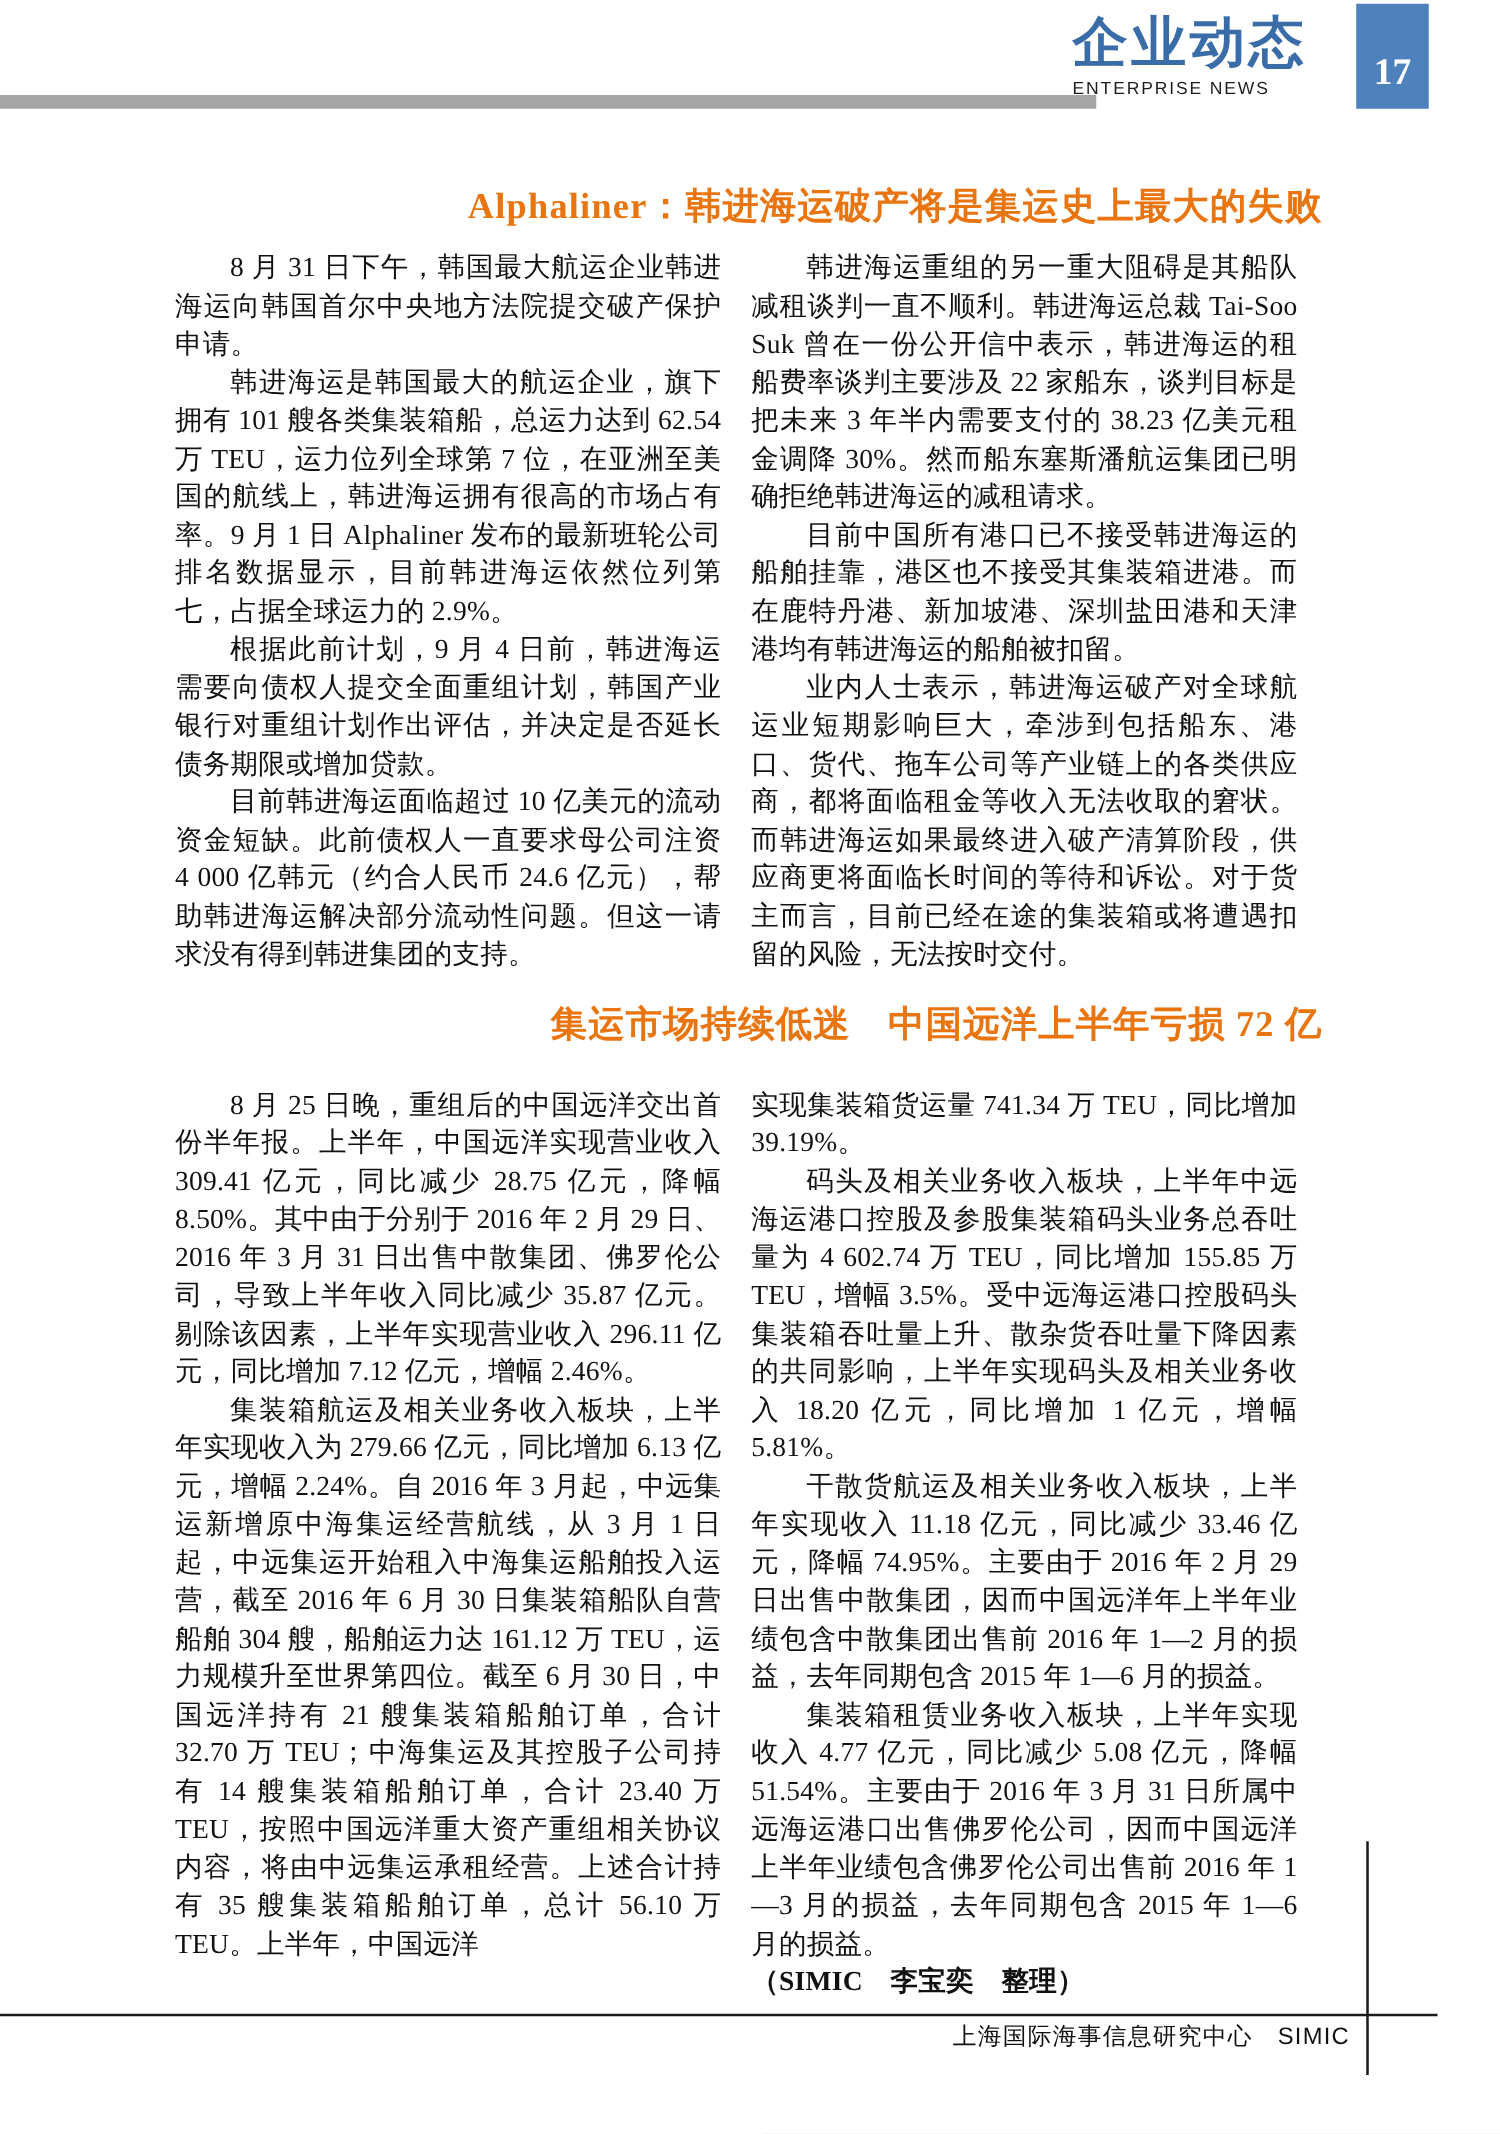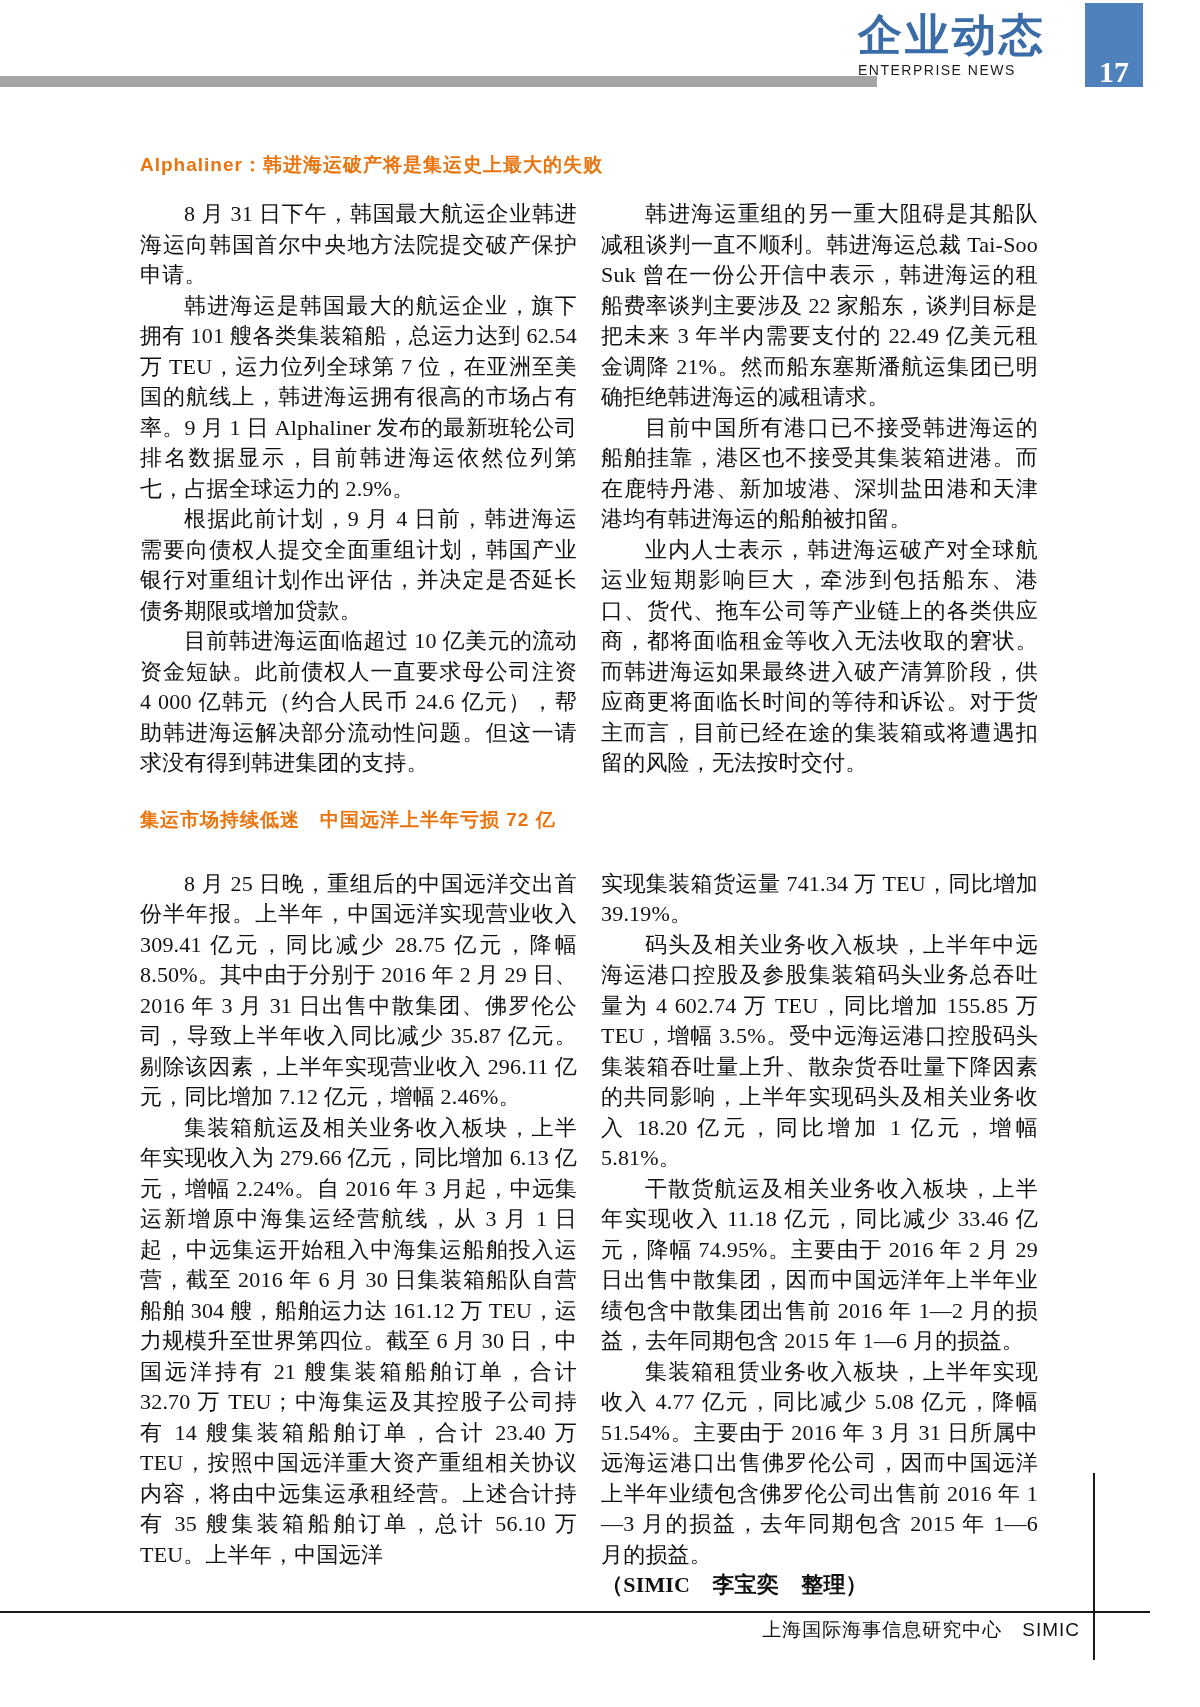--- a/index.html
+++ b/index.html
@@ -49,32 +49,33 @@
     position:absolute;top:3px;left:1085px;
     width:58px;height:84px;
     background:var(--box-blue);
     display:flex;align-items:flex-end;justify-content:center;
   }
   .page-box .num{
     font-family:"Liberation Serif","DejaVu Serif",serif;
     font-weight:bold;
     font-size:30px;line-height:30px;
     color:#ffffff;
+    padding-bottom:14px;
   }
 
   
   .content{
     position:absolute;top:147px;left:140px;width:918px;
   }
   .article-title{
-    font-family:Liberation Sans, sans-serif;
+    font-family:Liberation Serif, serif;
     font-weight:bold;
-    font-size:19px;line-height:36px;
+    font-size:29px;line-height:36px;
     color:var(--title-orange);
-    text-align:left;
+    text-align:right;
     letter-spacing:1px;
     white-space:nowrap;
   }
   .t1{margin:0 0 16px 0;}
   .t2{margin:23px 0 31px 0;}
   .cols{display:flex;gap:24px;}
   .col{width:437px;}
   .col p{
     margin:0;
     font-size:22px;
@@ -132,21 +133,21 @@
     <section>
       <h1 class="article-title t1">Alphaliner：韩进海运破产将是集运史上最大的失败</h1>
       <div class="cols">
         <div class="col">
           <p>8 月 31 日下午，韩国最大航运企业韩进海运向韩国首尔中央地方法院提交破产保护申请。</p>
           <p>韩进海运是韩国最大的航运企业，旗下拥有 101 艘各类集装箱船，总运力达到 62.54 万 TEU，运力位列全球第 7 位，在亚洲至美国的航线上，韩进海运拥有很高的市场占有率。9 月 1 日 Alphaliner 发布的最新班轮公司排名数据显示，目前韩进海运依然位列第七，占据全球运力的 2.9%。</p>
           <p>根据此前计划，9 月 4 日前，韩进海运需要向债权人提交全面重组计划，韩国产业银行对重组计划作出评估，并决定是否延长债务期限或增加贷款。</p>
           <p>目前韩进海运面临超过 10 亿美元的流动资金短缺。此前债权人一直要求母公司注资 4 000 亿韩元（约合人民币 24.6 亿元），帮助韩进海运解决部分流动性问题。但这一请求没有得到韩进集团的支持。</p>
         </div>
         <div class="col">
-          <p>韩进海运重组的另一重大阻碍是其船队减租谈判一直不顺利。韩进海运总裁 Tai-Soo Suk 曾在一份公开信中表示，韩进海运的租船费率谈判主要涉及 22 家船东，谈判目标是把未来 3 年半内需要支付的 22.49 亿美元租金调降 21%。然而船东塞斯潘航运集团已明确拒绝韩进海运的减租请求。</p>
+          <p>韩进海运重组的另一重大阻碍是其船队减租谈判一直不顺利。韩进海运总裁 Tai-Soo Suk 曾在一份公开信中表示，韩进海运的租船费率谈判主要涉及 22 家船东，谈判目标是把未来 3 年半内需要支付的 38.23 亿美元租金调降 30%。然而船东塞斯潘航运集团已明确拒绝韩进海运的减租请求。</p>
           <p>目前中国所有港口已不接受韩进海运的船舶挂靠，港区也不接受其集装箱进港。而在鹿特丹港、新加坡港、深圳盐田港和天津港均有韩进海运的船舶被扣留。</p>
           <p>业内人士表示，韩进海运破产对全球航运业短期影响巨大，牵涉到包括船东、港口、货代、拖车公司等产业链上的各类供应商，都将面临租金等收入无法收取的窘状。而韩进海运如果最终进入破产清算阶段，供应商更将面临长时间的等待和诉讼。对于货主而言，目前已经在途的集装箱或将遭遇扣留的风险，无法按时交付。</p>
         </div>
       </div>
     </section>
 
     <section>
       <h1 class="article-title t2">集运市场持续低迷　中国远洋上半年亏损 72 亿</h1>
       <div class="cols">
         <div class="col">

